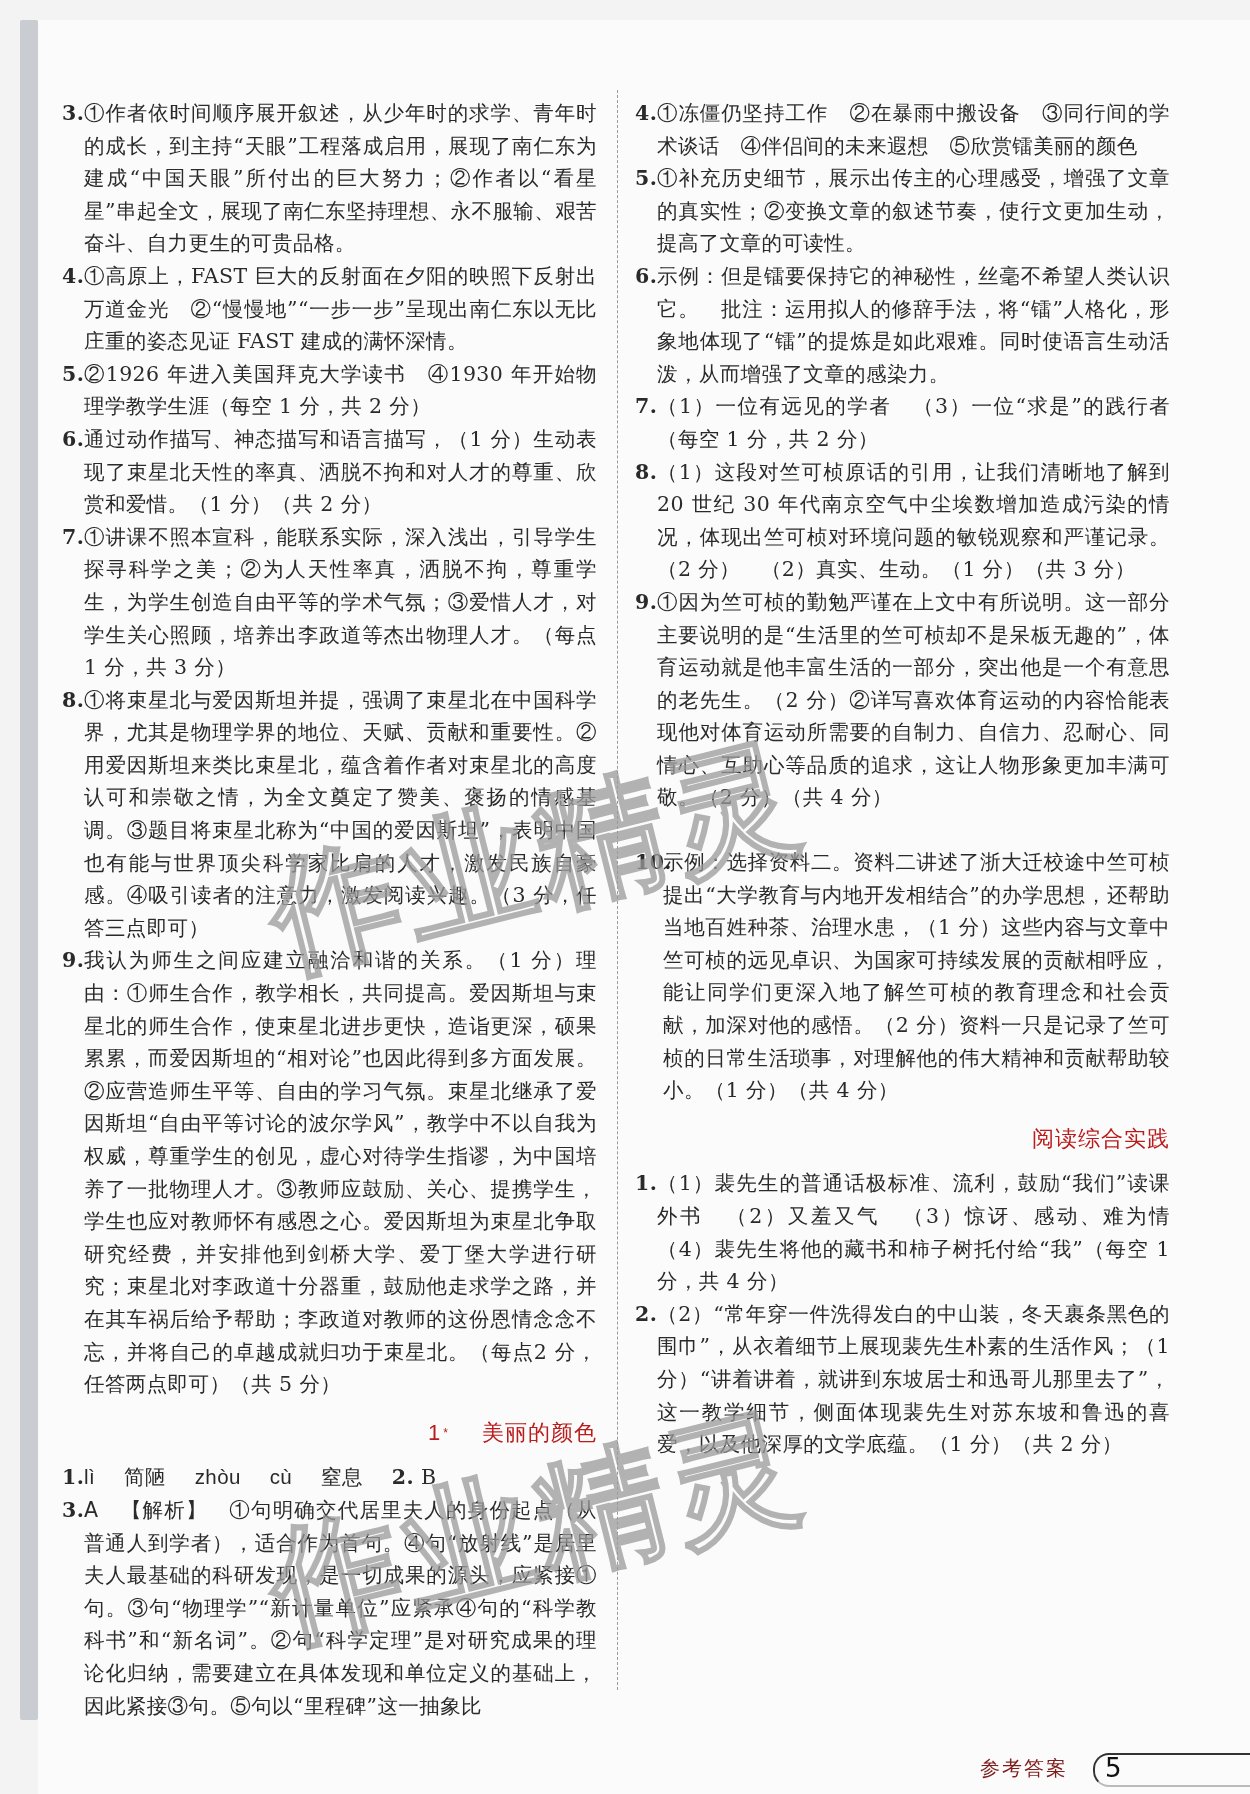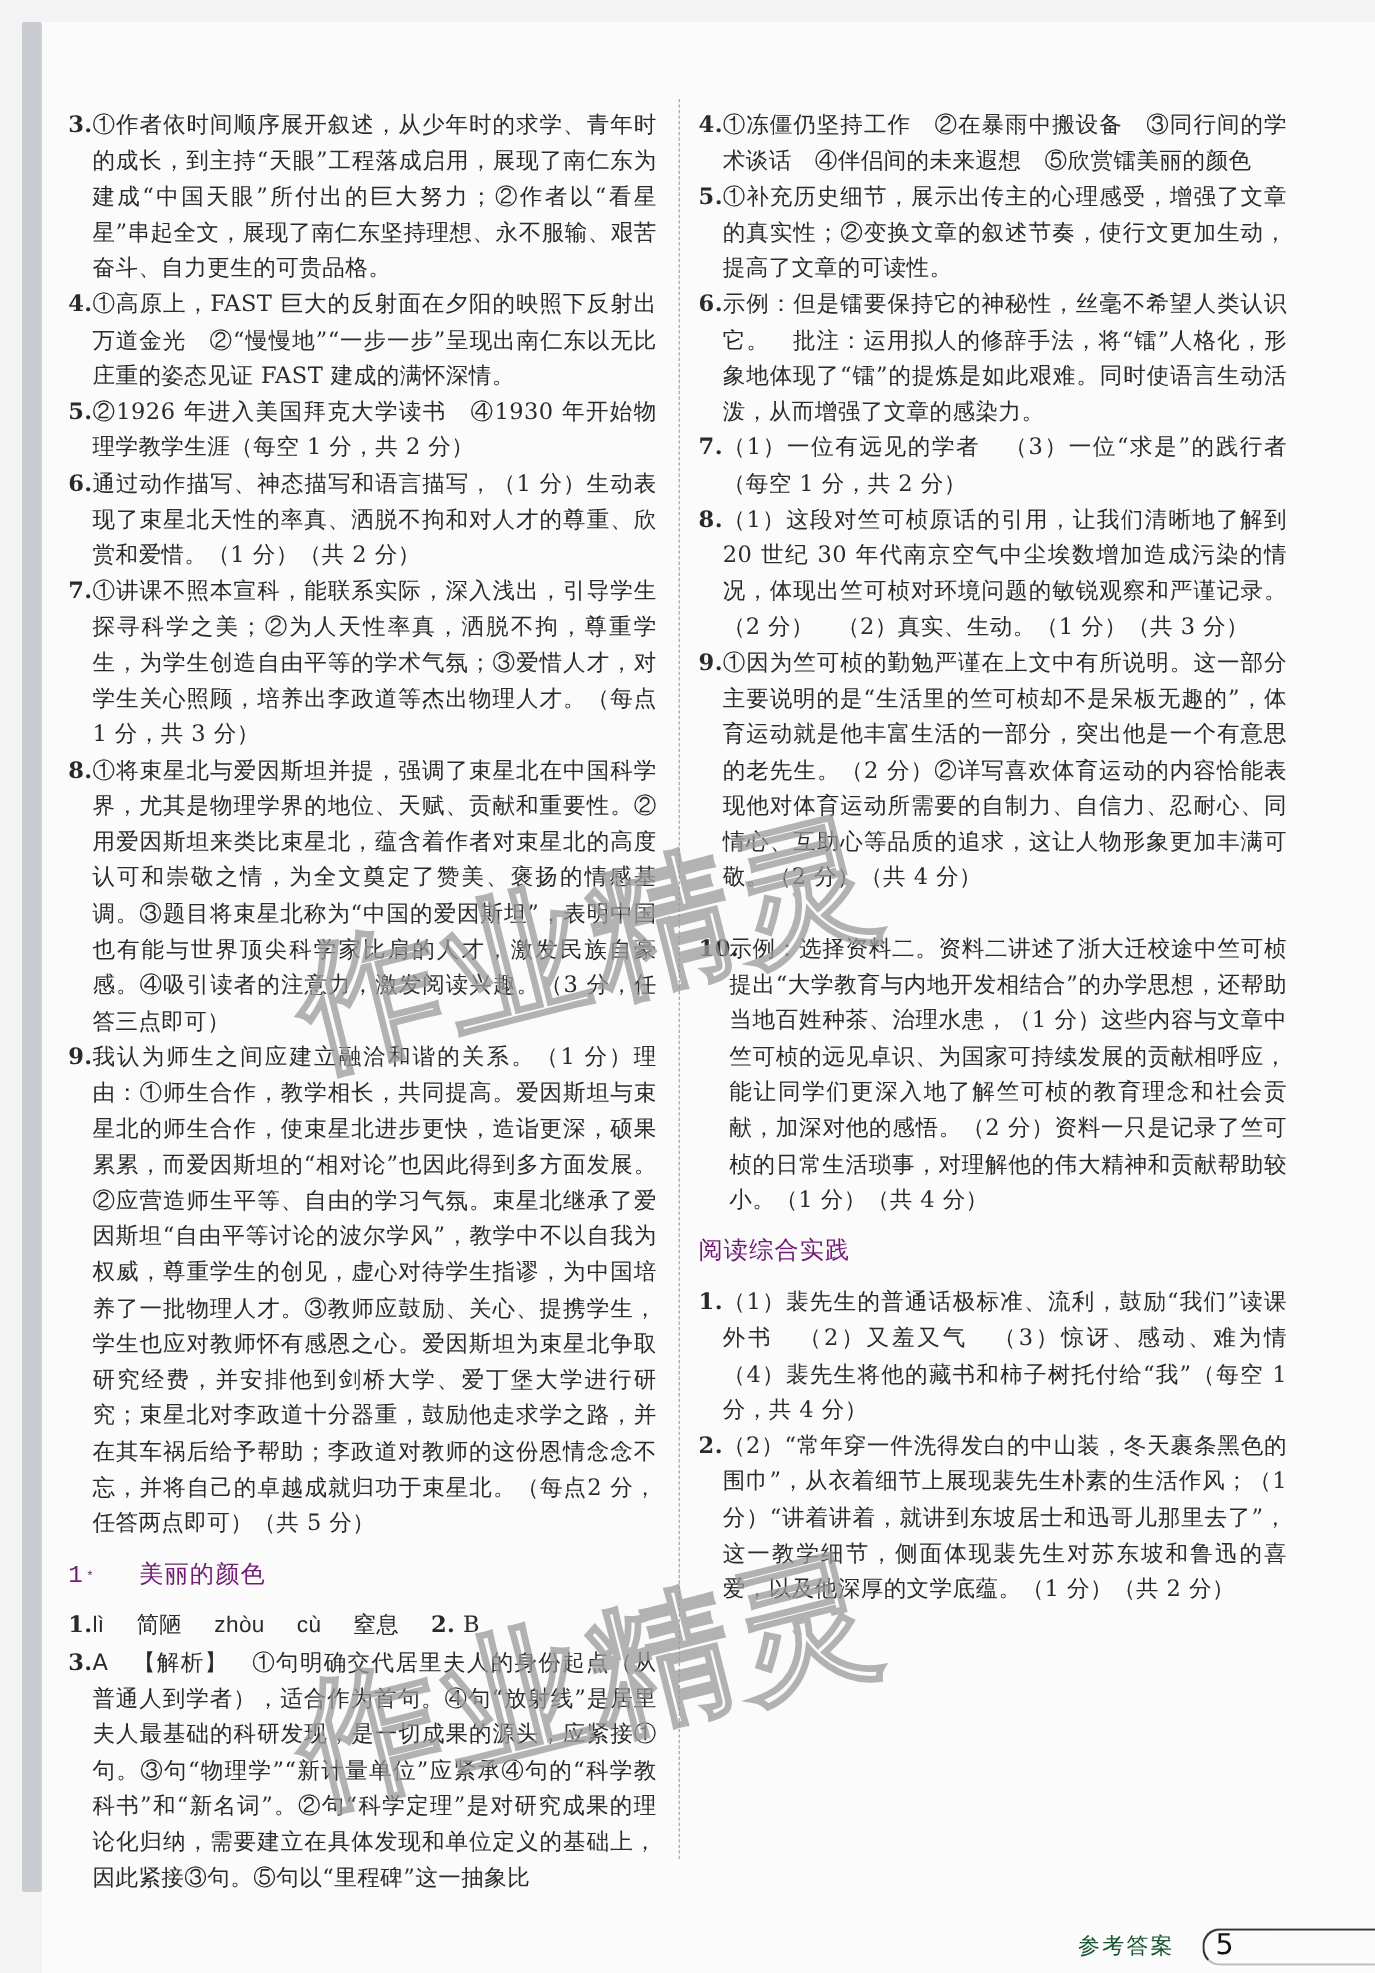--- a/index.html
+++ b/index.html
@@ -26,34 +26,34 @@
     border-left: 1px dashed #9a9a9a;
   }
   .item { position: relative; padding-left: 22px; }
   .item .num {
     position: absolute; left: 0; top: 0; font-weight: bold;
     font-family: "DejaVu Serif", serif;
   }
   .item.two-digit { padding-left: 28px; margin-top: 32px; }
   .cont { display: block; }
   .section-title {
-    text-align: left; font-family: Liberation Mono, monospace;
-    font-size: 22px; margin: 16px 0 12px 0; letter-spacing: 1px; color: #701a75;
+    text-align: right; font-family: Liberation Sans, sans-serif;
+    font-size: 22px; margin: 16px 0 12px 0; letter-spacing: 1px; color: #b91c1c;
   }
   .section-title .lesson-no { margin-right: 26px; font-weight: normal; }
   .section-title .star { font-size: 12px; vertical-align: top; margin-left: 2px; }
   .tag { font-weight: normal; font-family: "DejaVu Sans", sans-serif; }
   .pinyin { font-family: Liberation Sans, sans-serif; }
   .gap { display: inline-block; width: 22px; }
   .footer {
     position: absolute; left: 980px; top: 1753px; height: 34px; width: 270px;
   }
   .footer-label {
     position: absolute; left: 0; top: 2px; font-family: "DejaVu Sans", sans-serif;
-    font-size: 20px; color: #14532d; letter-spacing: 2px;
+    font-size: 20px; color: #7f1d1d; letter-spacing: 2px;
   }
   .page-badge {
     position: absolute; left: 113px; top: 0; width: 160px; height: 30px;
     border: 2px solid #333; border-right: none; border-radius: 16px 0 0 16px;
     border-top-color: #333; border-bottom-color: #bbb;
   }
   .page-number {
     position: absolute; left: 10px; top: -2px; font-family: "DejaVu Sans", sans-serif;
     font-size: 26px; color: #111;
   }

